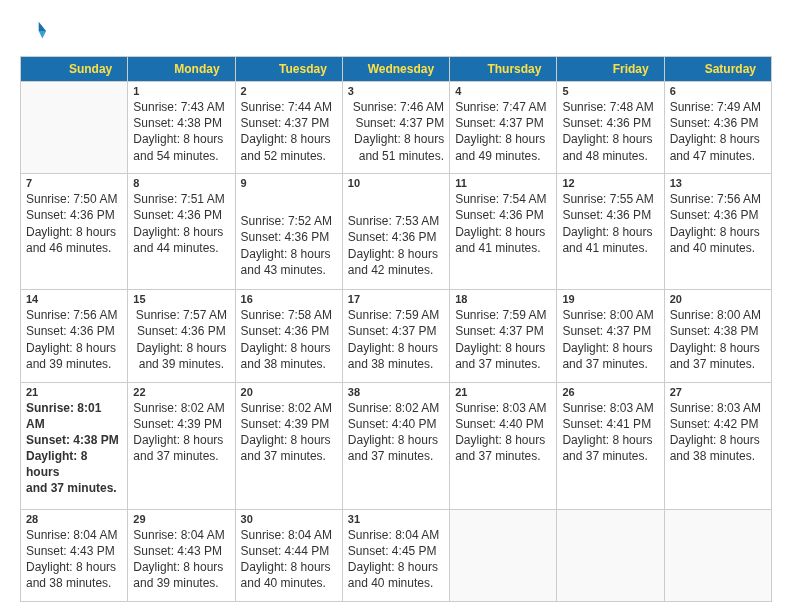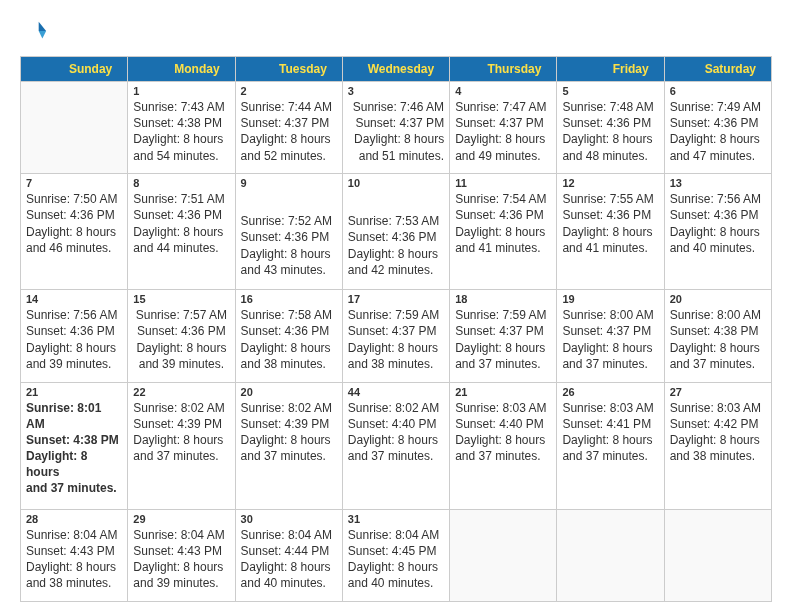--- a/index.html
+++ b/index.html
@@ -299,21 +299,21 @@
 and 37 minutes.</div>
           </td>
           <td>
             <span class="day-num">20</span>
             <div class="day-info" style="white-space: pre-line;">Sunrise: 8:02 AM
 Sunset: 4:39 PM
 Daylight: 8 hours
 and 37 minutes.</div>
           </td>
           <td>
-            <span class="day-num">44</span>
+            <span class="day-num">38</span>
             <div class="day-info" style="white-space: pre-line;">Sunrise: 8:02 AM
 Sunset: 4:40 PM
 Daylight: 8 hours
 and 37 minutes.</div>
           </td>
           <td>
             <span class="day-num">21</span>
             <div class="day-info" style="white-space: pre-line;">Sunrise: 8:03 AM
 Sunset: 4:40 PM
 Daylight: 8 hours

